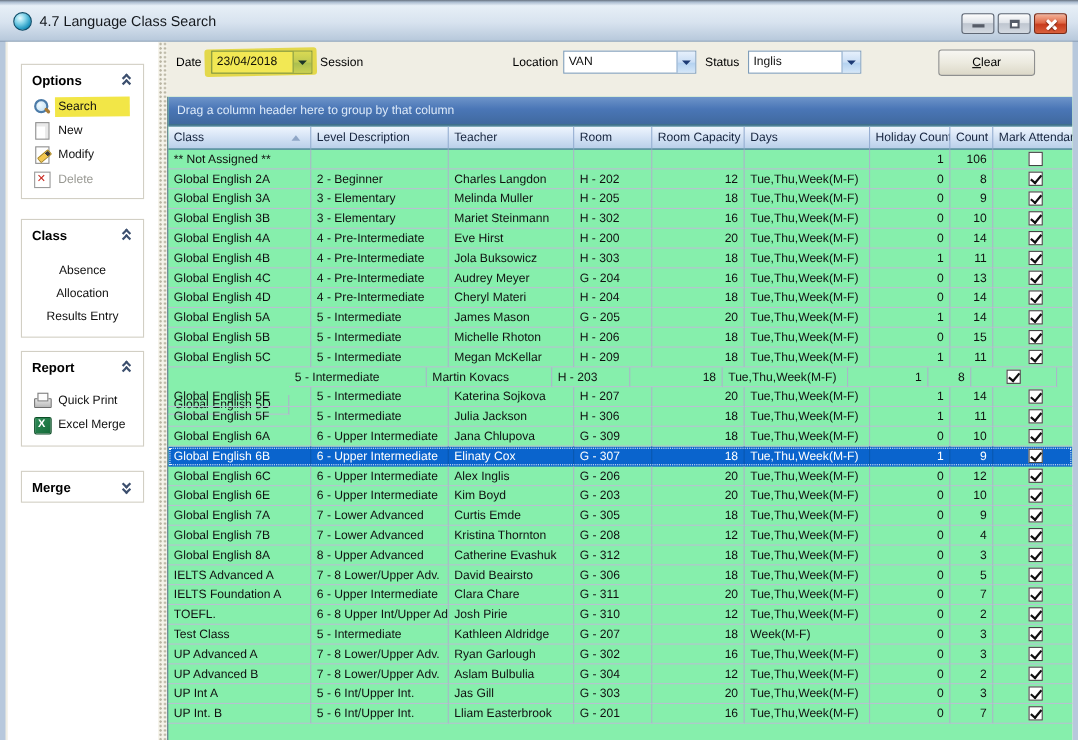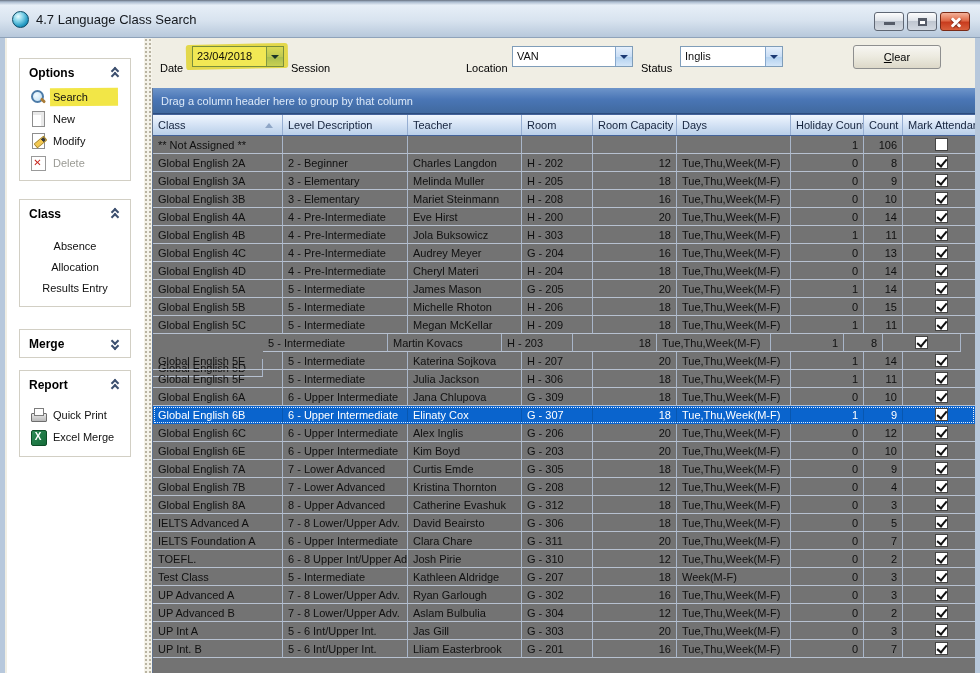--- a/index.html
+++ b/index.html
@@ -22,21 +22,21 @@
   .wbtn.close { background: linear-gradient(180deg,#f4b29a 0%,#e06a48 45%,#c83c1e 55%,#d9603c 100%); border-color: #7a2a16; }
   .glyph-min { position: absolute; left: 9px; bottom: 5px; width: 11px; height: 3px; background: #565c68; }
   .glyph-max { position: absolute; left: 10px; top: 5px; width: 9px; height: 8px; border: 2px solid #565c68; border-top-width: 3px; background: #fff; }
   .glyph-x1,.glyph-x2 { position: absolute; left: 9px; top: 8px; width: 12px; height: 3px; background: #fff; border-radius: 1px; box-shadow: 0 1px 1px rgba(90,15,0,.6); }
   .glyph-x1 { transform: rotate(45deg); } .glyph-x2 { transform: rotate(-45deg); }
 
   
   .client { position: absolute; top: 38px; left: 5px; right: 5px; bottom: 0; background: #f0eee4; overflow: hidden; }
 
   
-  .flabel { position: absolute; top: 24px; color: #000; }
+  .flabel { position: absolute; top: 13px; color: #000; }
   .combo { position: absolute; top: 8px; height: 21px; background: #fff; border: 1px solid #7f9db9; display: flex; }
   .combo .val { flex: 1; line-height: 19px; padding-left: 4px; white-space: nowrap; overflow: hidden; position: relative; z-index: 2; }
   .dd-btn { width: 17px; border-left: 1px solid #86a7cc; position: relative; z-index: 2;
     background: linear-gradient(180deg,#e6f0fc 0%,#cadef5 50%,#b4d2f0 55%,#d4e6f8 100%); }
   .dd-btn::after { content: ''; position: absolute; left: 4px; top: 8px; border: 4px solid transparent; border-top: 4px solid #1c3a74; }
   .hl-date { position: absolute; left: -7px; top: -3px; width: 102px; height: 25px; background: #f0e32e; opacity: .82;
     mix-blend-mode: multiply; transform: rotate(-1.3deg); border-radius: 3px; z-index: 3; pointer-events: none; }
   .clear-btn { position: absolute; top: 7px; right: 34px; width: 88px; height: 24px; border: 1px solid #8e8f8f; border-radius: 3px;
     background: linear-gradient(180deg,#f7f6f2 0%,#eceadf 50%,#dcd8c8 100%); text-align: center; cursor: default; }
   .clear-btn span { display: block; line-height: 22px; color: #000; }
@@ -70,21 +70,21 @@
   .ic-edit::after { content:''; position:absolute; left:4px; top:6px; width:11px; height:4px; background: linear-gradient(90deg,#f5c84c 70%,#3a3a3a 70%);
     border:1px solid #b08a20; transform: rotate(-40deg); border-radius:1px; }
   .ic-del::before { content:''; position:absolute; left:1px; top:1px; width:13px; height:13px; background:#fff; border:1px solid #9a9a9a; }
   .ic-del::after { content:'\2715'; position:absolute; left:0; top:0; width:15px; text-align:center; line-height:15px; color:#c8251d; font-weight:bold; font-size:10px; }
   .ic-print::before { content:''; position:absolute; left:1px; top:6px; width:14px; height:7px; background:linear-gradient(180deg,#e8e8e8,#b9b9b9); border:1px solid #6d6d6d; border-radius:1px; }
   .ic-print::after { content:''; position:absolute; left:4px; top:1px; width:8px; height:6px; background:#fdfdfd; border:1px solid #7d7d7d; }
   .ic-excel::before { content:''; position:absolute; left:1px; top:1px; width:14px; height:14px; background:linear-gradient(135deg,#2e8b57,#146b38); border:1px solid #0c4d26; border-radius:2px; }
   .ic-excel::after { content:'X'; position:absolute; left:1px; top:2px; width:14px; text-align:center; color:#fff; font-weight:bold; font-size:10px; }
 
   
-  .grid { position: absolute; left: 147px; top: 50px; right: 0; bottom: 0; background: #737373; border-left: 1px solid #62748e; overflow: hidden; }
+  .grid { position: absolute; left: 147px; top: 50px; right: 0; bottom: 0; background: #86efac; border-left: 1px solid #62748e; overflow: hidden; }
   .groupbar { height: 26px; background: linear-gradient(180deg,#6e95ca 0%,#4a76b6 45%,#40699f 100%);
     color: #dce9f8; line-height: 26px; padding-left: 8px; border-bottom: 1px solid #2c4d7e; }
   .ghead { display: flex; height: 22px; background: linear-gradient(180deg,#f0f6fe 0%,#d5e3f5 48%,#b9cfe9 100%);
     border-top: 1px solid #44639a; border-bottom: 1px solid #44639a; }
   .hcell { height: 100%; padding: 0 5px; display: flex; align-items: center; border-right: 1px solid #96aed2;
     color: #15233d; white-space: nowrap; overflow: hidden; flex: 0 0 auto; }
   .sort-asc { width: 0; height: 0; border-left: 4px solid transparent; border-right: 4px solid transparent;
     border-bottom: 5px solid #8fa6c6; margin-left: auto; margin-right: 4px; }
   .gbody { }
   .grow { display: flex; height: 18px; }
@@ -186,46 +186,46 @@
           <span class="lbl">Absence</span>
         </div>
         <div class="sitem center">
           <span class="lbl">Allocation</span>
         </div>
         <div class="sitem center" style="margin-bottom:8px">
           <span class="lbl">Results Entry</span>
         </div>
       </div>
 
+      <div class="sbox" style="margin-top:12px">
+        <div class="sbox-hd">
+          <span class="sbox-title">Report</span>
+          <span class="chev up">
+              <i></i>
+              <i></i>
+            </span>
+        </div>
+        <div style="height:6px"></div>
+        <div class="sitem">
+          <span class="ic ic-print"></span>
+          <span class="lbl">Quick Print</span>
+        </div>
+        <div class="sitem" style="margin-bottom:8px">
+          <span class="ic ic-excel"></span>
+          <span class="lbl">Excel Merge</span>
+        </div>
+      </div>
+
       <div class="sbox" style="margin-top:22px">
         <div class="sbox-hd">
           <span class="sbox-title">Merge</span>
           <span class="chev down">
               <i></i>
               <i></i>
             </span>
-        </div>
-      </div>
-
-      <div class="sbox" style="margin-top:12px">
-        <div class="sbox-hd">
-          <span class="sbox-title">Report</span>
-          <span class="chev up">
-              <i></i>
-              <i></i>
-            </span>
-        </div>
-        <div style="height:6px"></div>
-        <div class="sitem">
-          <span class="ic ic-print"></span>
-          <span class="lbl">Quick Print</span>
-        </div>
-        <div class="sitem" style="margin-bottom:8px">
-          <span class="ic ic-excel"></span>
-          <span class="lbl">Excel Merge</span>
         </div>
       </div>
     </div>
 
     <div class="splitter"></div>
 
     <div class="grid">
       <div class="groupbar">Drag a column header here to group by that column</div>
       <div class="ghead">
           <div class="hcell" style="width: 130px;">
@@ -294,21 +294,21 @@
             <div class="gcell a-right" style="width: 73px;">0</div>
             <div class="gcell a-right" style="width: 39px;">9</div>
             <div class="gcell a-center" style="width: 78px;">
               <span class="cb on"></span>
             </div>
           </div>
           <div class="grow">
             <div class="gcell a-left" style="width: 130px;">Global English 3B</div>
             <div class="gcell a-left" style="width: 125px;">3 - Elementary</div>
             <div class="gcell a-left" style="width: 114px;">Mariet Steinmann</div>
-            <div class="gcell a-left" style="width: 71px;">H - 208</div>
+            <div class="gcell a-left" style="width: 71px;">H - 302</div>
             <div class="gcell a-right" style="width: 84px;">16</div>
             <div class="gcell a-left" style="width: 114px;">Tue,Thu,Week(M-F)</div>
             <div class="gcell a-right" style="width: 73px;">0</div>
             <div class="gcell a-right" style="width: 39px;">10</div>
             <div class="gcell a-center" style="width: 78px;">
               <span class="cb on"></span>
             </div>
           </div>
           <div class="grow">
             <div class="gcell a-left" style="width: 130px;">Global English 4A</div>

